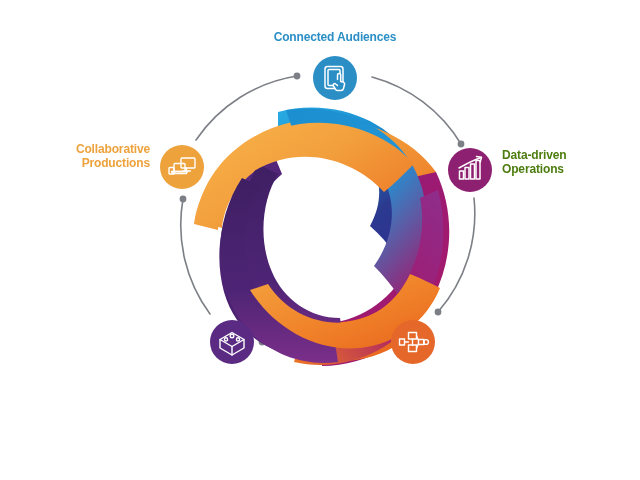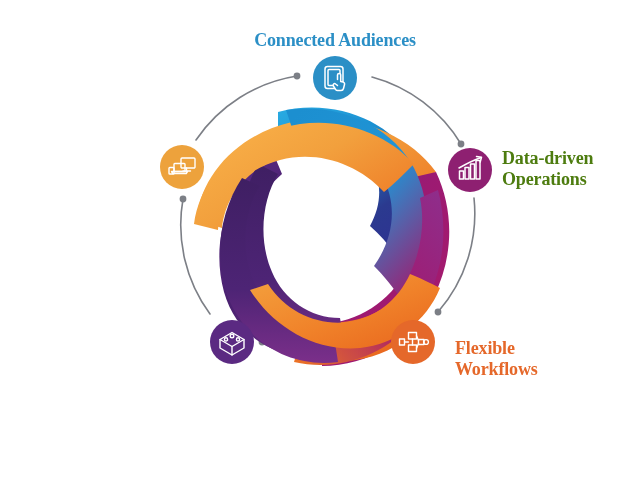--- a/index.html
+++ b/index.html
@@ -23,23 +23,23 @@
   }
   #diagram-svg {
     position: absolute;
     left: 0; top: 0;
     width: 640px;
     height: 480px;
     display: block;
   }
   .node-label {
     position: absolute;
-    font-family: Liberation Serif, serif;
+    font-family: Liberation Sans, sans-serif;
     font-weight: bold;
-    font-size: 18px;
+    font-size: 12px;
     line-height: 1.18;
     letter-spacing: -0.15px;
     white-space: pre-line;
     pointer-events: none;
   }
   .label-top {
     text-align: center;
   }
   .label-left {
     text-align: right;
@@ -279,18 +279,18 @@
       </g>
     </g>
 
   </svg>
 
   <div class="node-label label-top" style="left:185px; top:30px; width:300px; color:#2b8fc6;">Connected Audiences</div>
 
   <div class="node-label label-right" style="left:502px; top:148px; width:138px; color:#4d7c0f;">Data-driven
 Operations</div>
 
-  <div class="node-label label-right" style="left:455px; top:338px; width:170px; color:#e5682a;">Flexible
-Workflows</div>
-
-
+
+
+  <div class="node-label label-left" style="left:10px; top:142px; width:140px; color:#eda23c;">Collaborative
+Productions</div>
 
 </div>
 
 </body></html>

